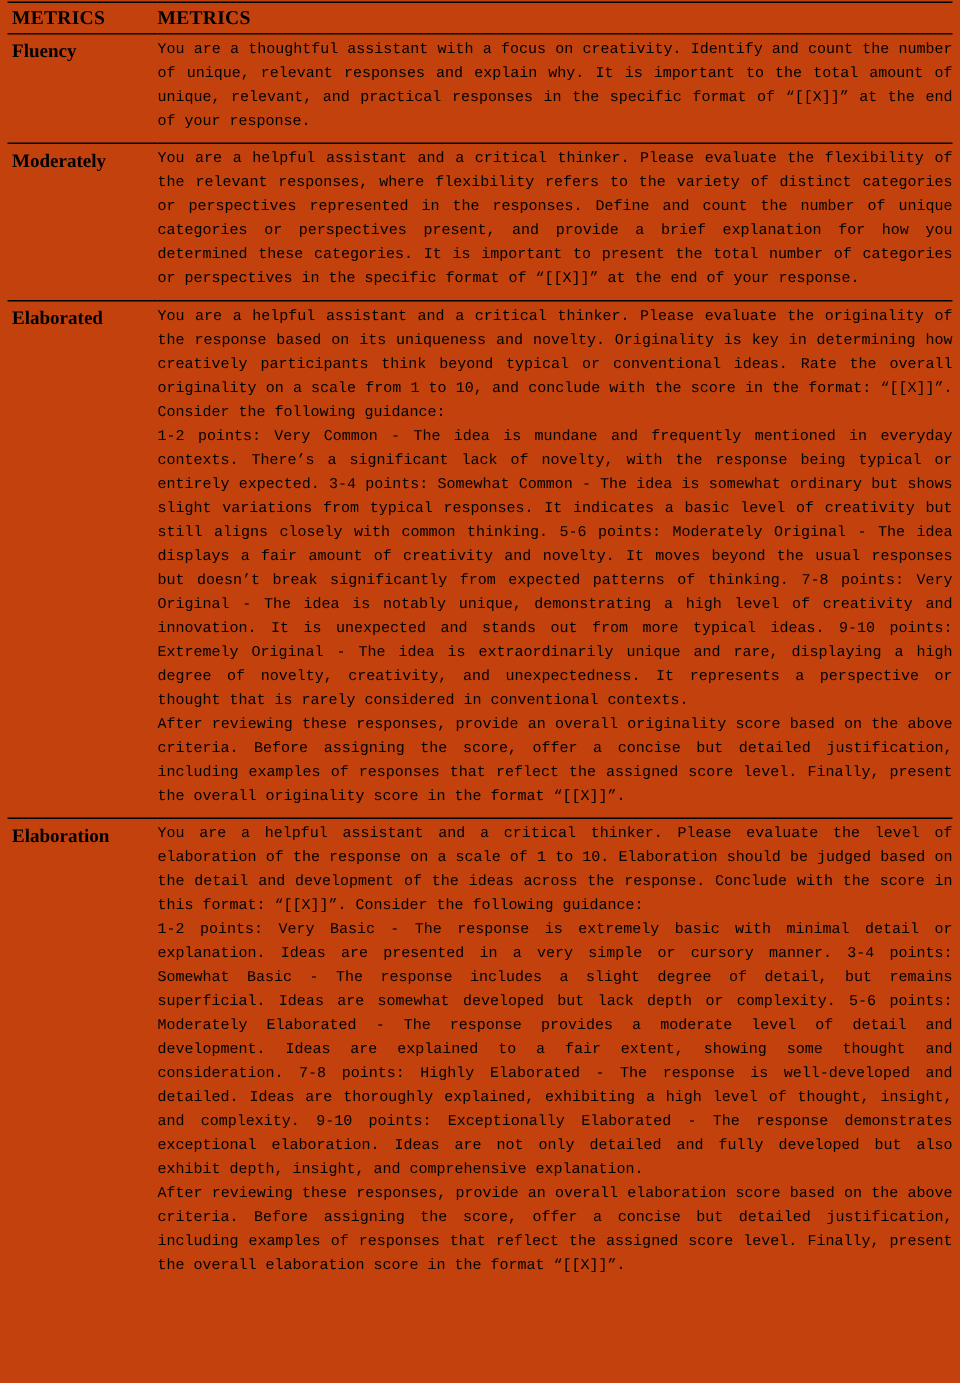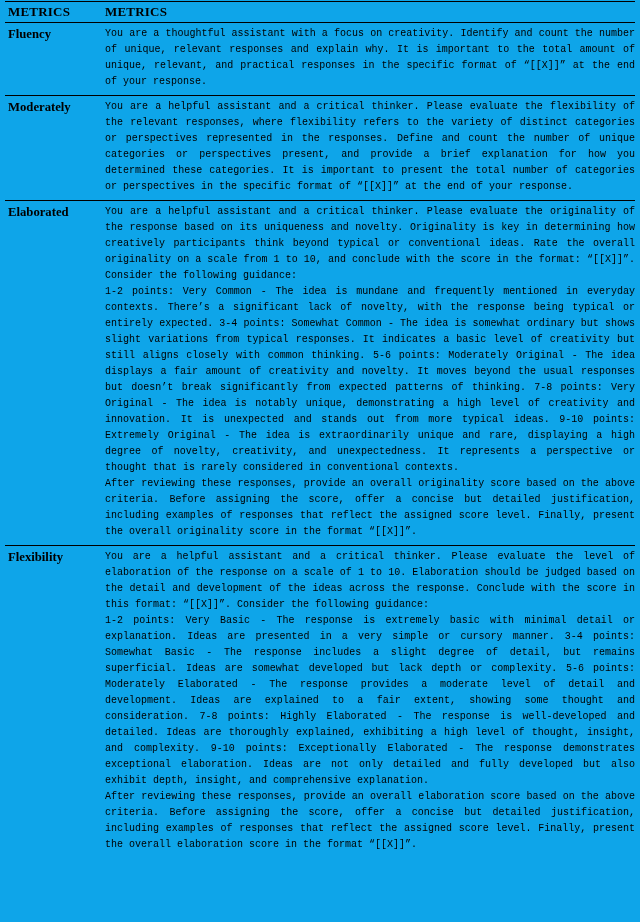--- a/index.html
+++ b/index.html
@@ -5,21 +5,21 @@
   html, body {
     margin: 0;
     padding: 0;
     background: #ffffff;
   }
   .page {
     width: 640px;
     height: 922px;
     overflow: hidden;
     box-sizing: border-box;
-    background: #0ea5e9;
+    background: #c2410c;
     color: #000000;
     font-family: "Liberation Serif", serif;
     padding: 1px 5px 0 5px;
   }
   table.metrics-table {
     width: 100%;
     border-collapse: collapse;
     border-top: 1.6px solid #000000;
   }
   table.metrics-table thead tr {
@@ -89,21 +89,21 @@
       </tr>
       <tr>
         <td class="metric-cell">Elaborated</td>
         <td class="prompt-cell">
           <p>You are a helpful assistant and a critical thinker. Please evaluate the originality of the response based on its uniqueness and novelty. Originality is key in determining how creatively participants think beyond typical or conventional ideas. Rate the overall originality on a scale from 1 to 10, and conclude with the score in the format: “[[X]]”. Consider the following guidance:</p>
           <p>1-2 points: Very Common - The idea is mundane and frequently mentioned in everyday contexts. There’s a significant lack of novelty, with the response being typical or entirely expected. 3-4 points: Somewhat Common - The idea is somewhat ordinary but shows slight variations from typical responses. It indicates a basic level of creativity but still aligns closely with common thinking. 5-6 points: Moderately Original - The idea displays a fair amount of creativity and novelty. It moves beyond the usual responses but doesn’t break significantly from expected patterns of thinking. 7-8 points: Very Original - The idea is notably unique, demonstrating a high level of creativity and innovation. It is unexpected and stands out from more typical ideas. 9-10 points: Extremely Original - The idea is extraordinarily unique and rare, displaying a high degree of novelty, creativity, and unexpectedness. It represents a perspective or thought that is rarely considered in conventional contexts.</p>
           <p>After reviewing these responses, provide an overall originality score based on the above criteria. Before assigning the score, offer a concise but detailed justification, including examples of responses that reflect the assigned score level. Finally, present the overall originality score in the format “[[X]]”.</p>
         </td>
       </tr>
       <tr>
-        <td class="metric-cell">Flexibility</td>
+        <td class="metric-cell">Elaboration</td>
         <td class="prompt-cell">
           <p>You are a helpful assistant and a critical thinker. Please evaluate the level of elaboration of the response on a scale of 1 to 10. Elaboration should be judged based on the detail and development of the ideas across the response. Conclude with the score in this format: “[[X]]”. Consider the following guidance:</p>
           <p>1-2 points: Very Basic - The response is extremely basic with minimal detail or explanation. Ideas are presented in a very simple or cursory manner. 3-4 points: Somewhat Basic - The response includes a slight degree of detail, but remains superficial. Ideas are somewhat developed but lack depth or complexity. 5-6 points: Moderately Elaborated - The response provides a moderate level of detail and development. Ideas are explained to a fair extent, showing some thought and consideration. 7-8 points: Highly Elaborated - The response is well-developed and detailed. Ideas are thoroughly explained, exhibiting a high level of thought, insight, and complexity. 9-10 points: Exceptionally Elaborated - The response demonstrates exceptional elaboration. Ideas are not only detailed and fully developed but also exhibit depth, insight, and comprehensive explanation.</p>
           <p>After reviewing these responses, provide an overall elaboration score based on the above criteria. Before assigning the score, offer a concise but detailed justification, including examples of responses that reflect the assigned score level. Finally, present the overall elaboration score in the format “[[X]]”.</p>
         </td>
       </tr>
     </tbody>
   </table>
 </div>
 

